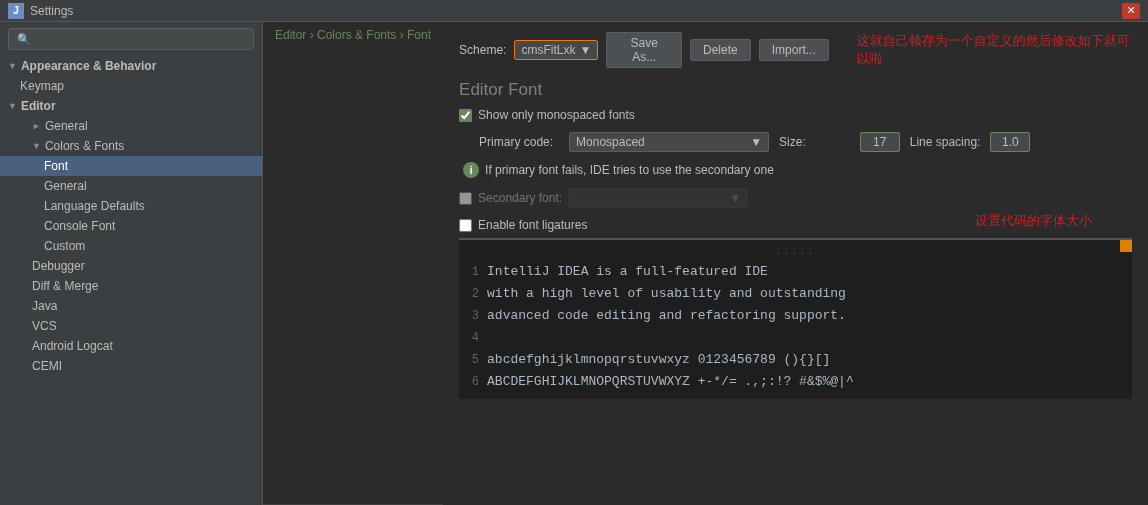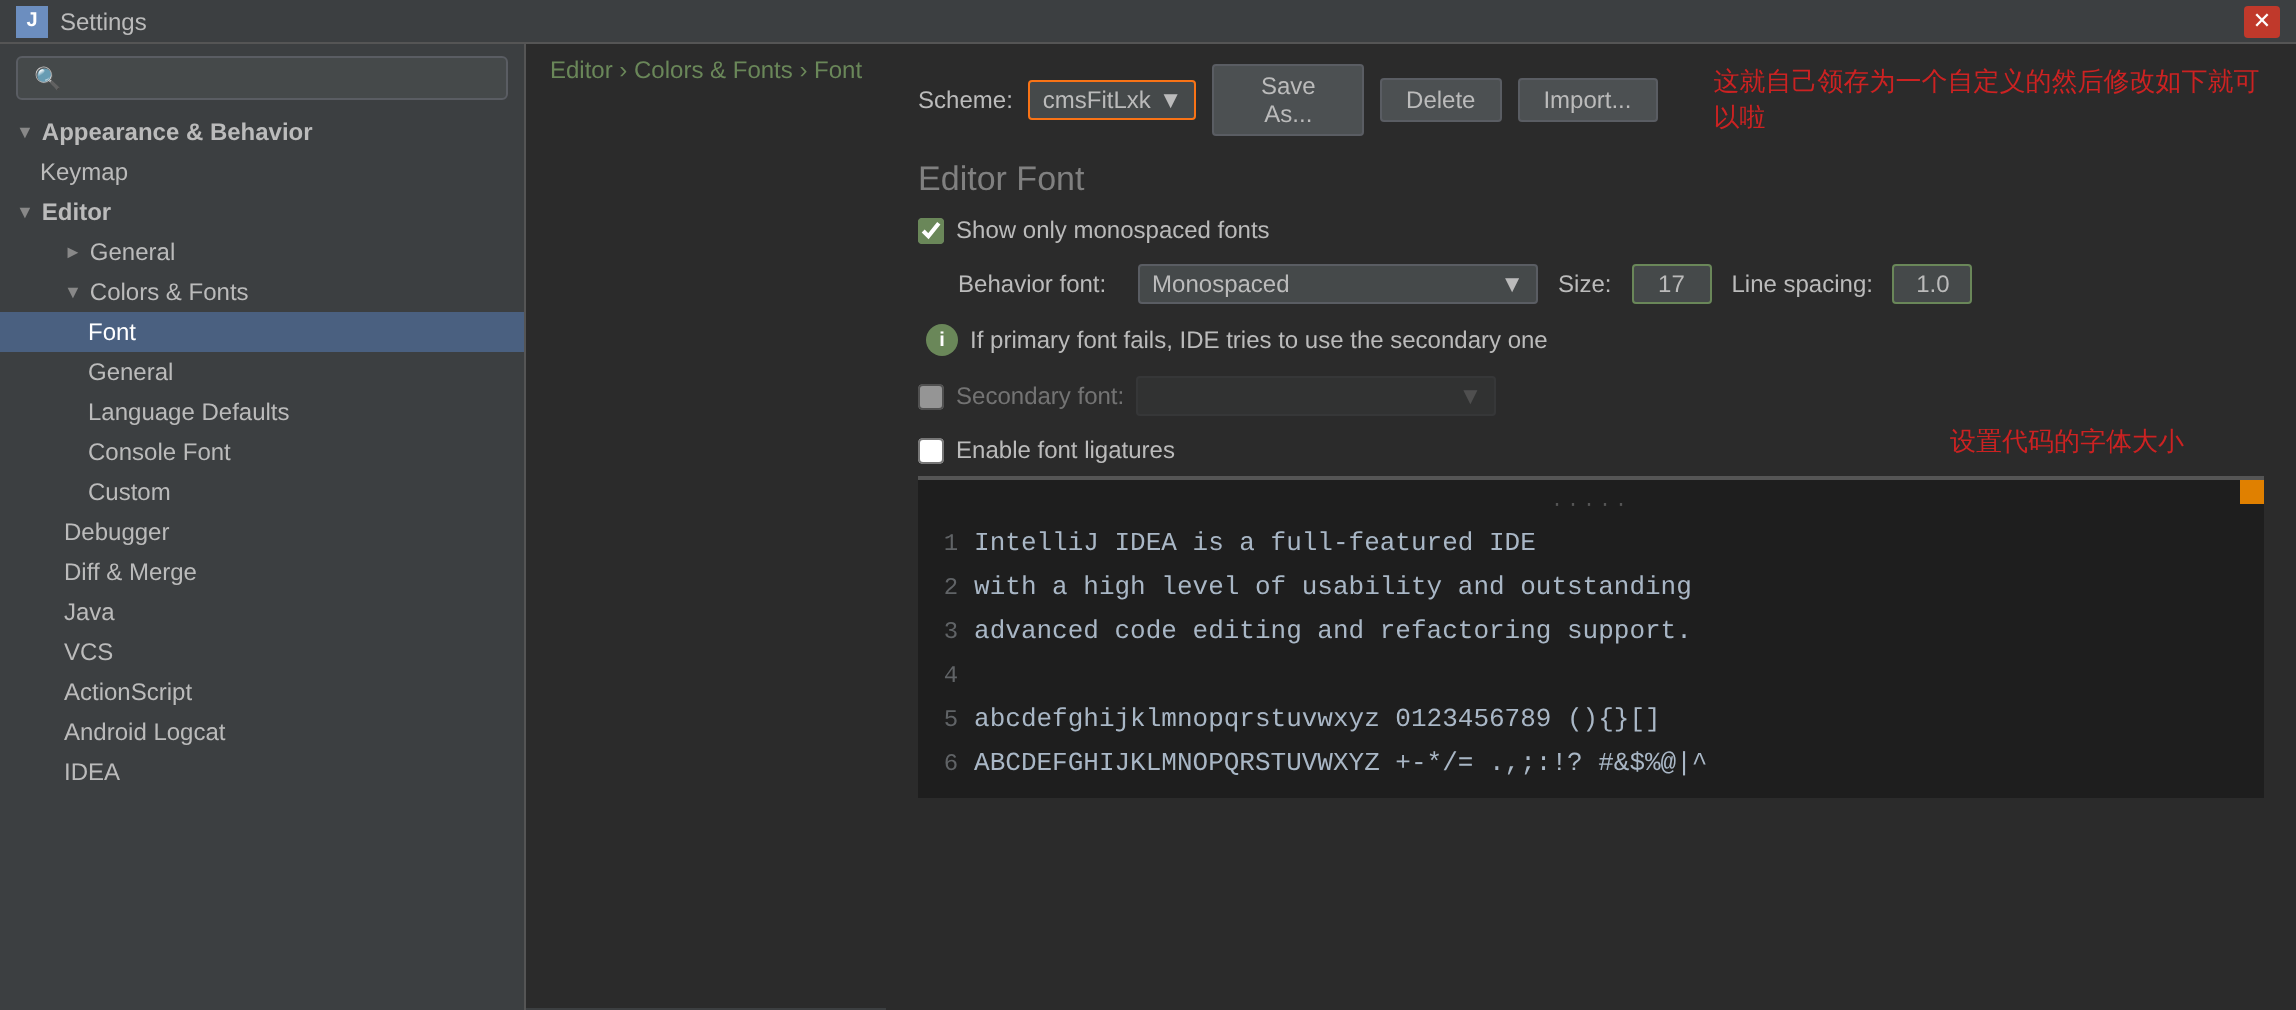--- a/index.html
+++ b/index.html
@@ -204,20 +204,21 @@
     }
     .size-input {
       background: #45494a;
       border: 1px solid #6a8759;
       color: #bbbbbb;
       padding: 2px 4px;
       font-size: 12px;
       width: 40px;
       border-radius: 2px;
       text-align: center;
+      margin-left: 44px;
     }
     .size-label {
       font-size: 12px;
       color: #bbbbbb;
     }
     .linespacing-input {
       background: #45494a;
       border: 1px solid #6a8759;
       color: #bbbbbb;
       padding: 2px 4px;
@@ -371,27 +372,24 @@
         <div class="tree-item" style="padding-left: 32px; text-align: right;">
           <span>Diff &amp; Merge</span>
         </div>
         <div class="tree-item" style="padding-left: 32px;">
           <span>Java</span>
         </div>
         <div class="tree-item" style="padding-left: 32px;">
           <span>VCS</span>
         </div>
         <div class="tree-item" style="padding-left: 32px;">
-          <span>ActionScript</span>
-        </div>
-        <div class="tree-item" style="padding-left: 32px;">
           <span>Android Logcat</span>
         </div>
         <div class="tree-item" style="padding-left: 32px;">
-          <span>IDEA</span>
+          <span>CEMI</span>
         </div>
       </div>
   </div>
 
   <div class="content">
 
     <div class="breadcrumb">
       <span>Editor › Colors &amp; Fonts › Font</span>
     </div>
 
@@ -411,21 +409,21 @@
       </div>
 
       <div class="section-title">Editor Font</div>
 
       <div class="checkbox-row">
         <input type="checkbox" id="monoCheck" checked="" style="">
         <label class="checkbox-label" for="monoCheck">Show only monospaced fonts</label>
       </div>
 
       <div class="font-row">
-        <span class="font-label">Behavior font:</span>
+        <span class="font-label">Primary code:</span>
         <div class="font-select">
           <span>Monospaced</span>
           <span>▼</span>
         </div>
         <span class="size-label">Size:</span>
         <input type="text" class="size-input" value="17" style="">
         <span class="size-label">Line spacing:</span>
         <input type="text" class="linespacing-input" value="1.0" style="">
       </div>
 

